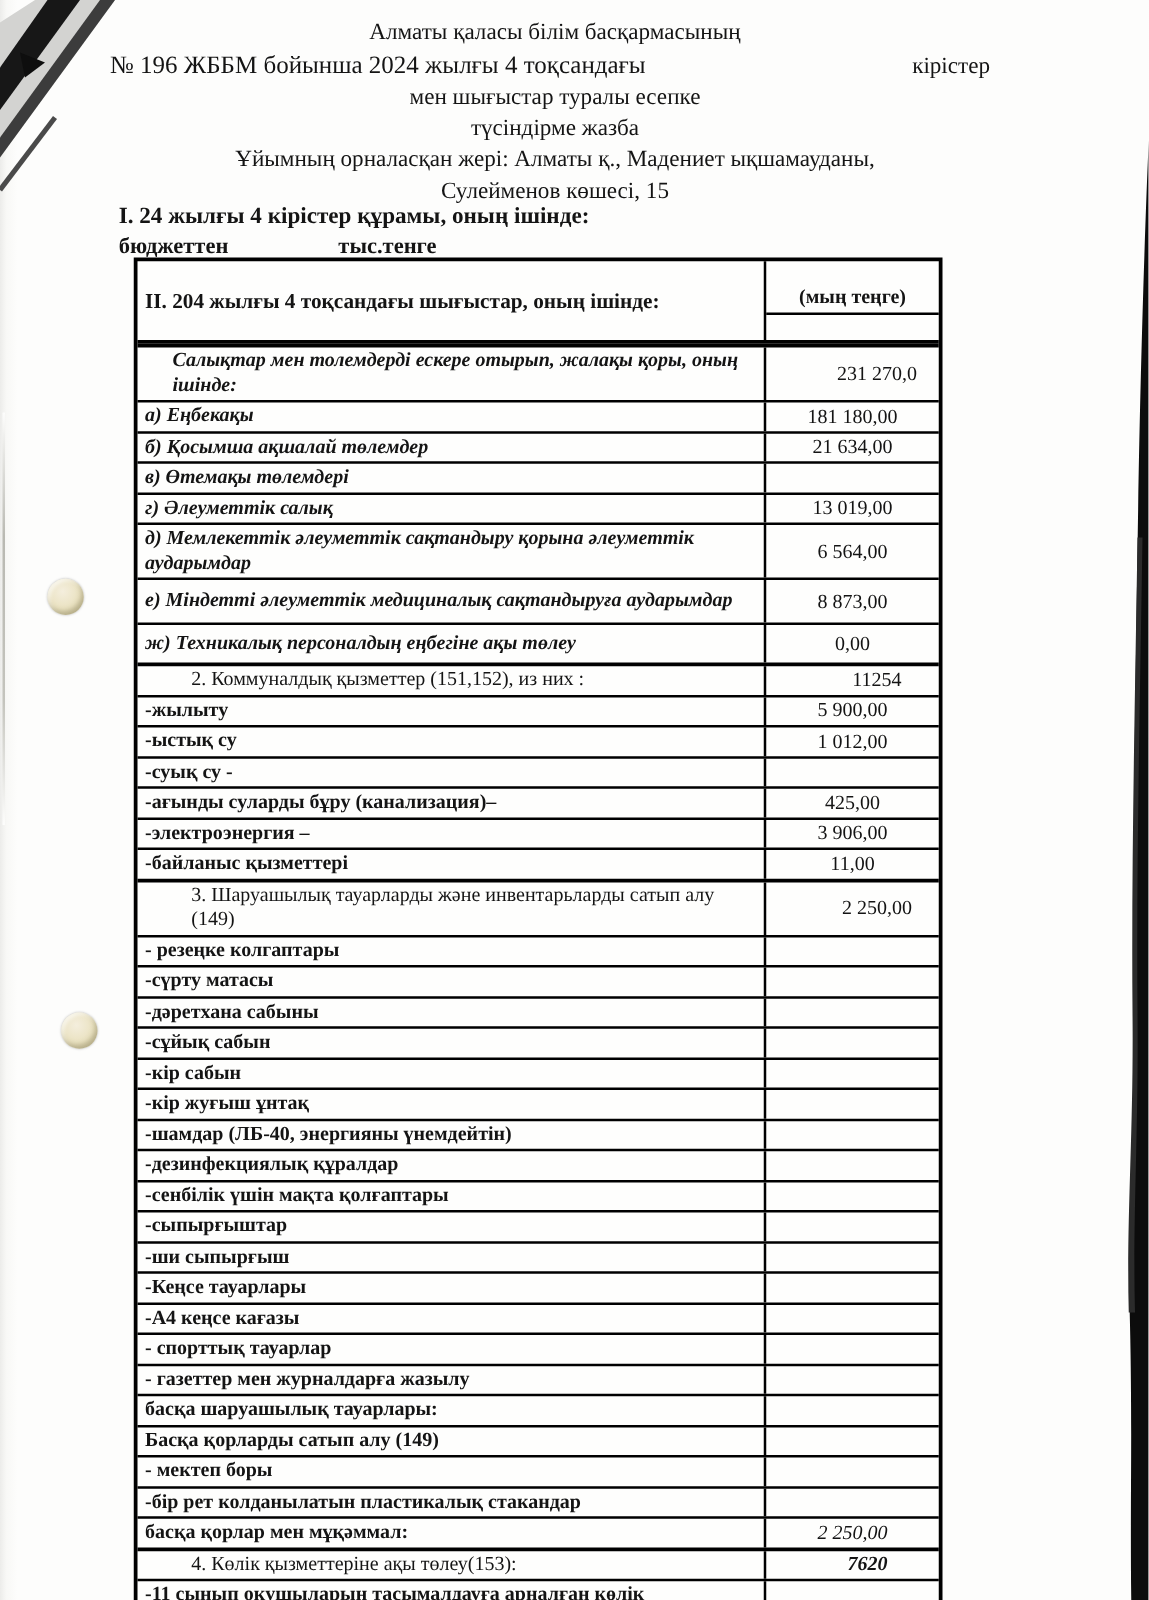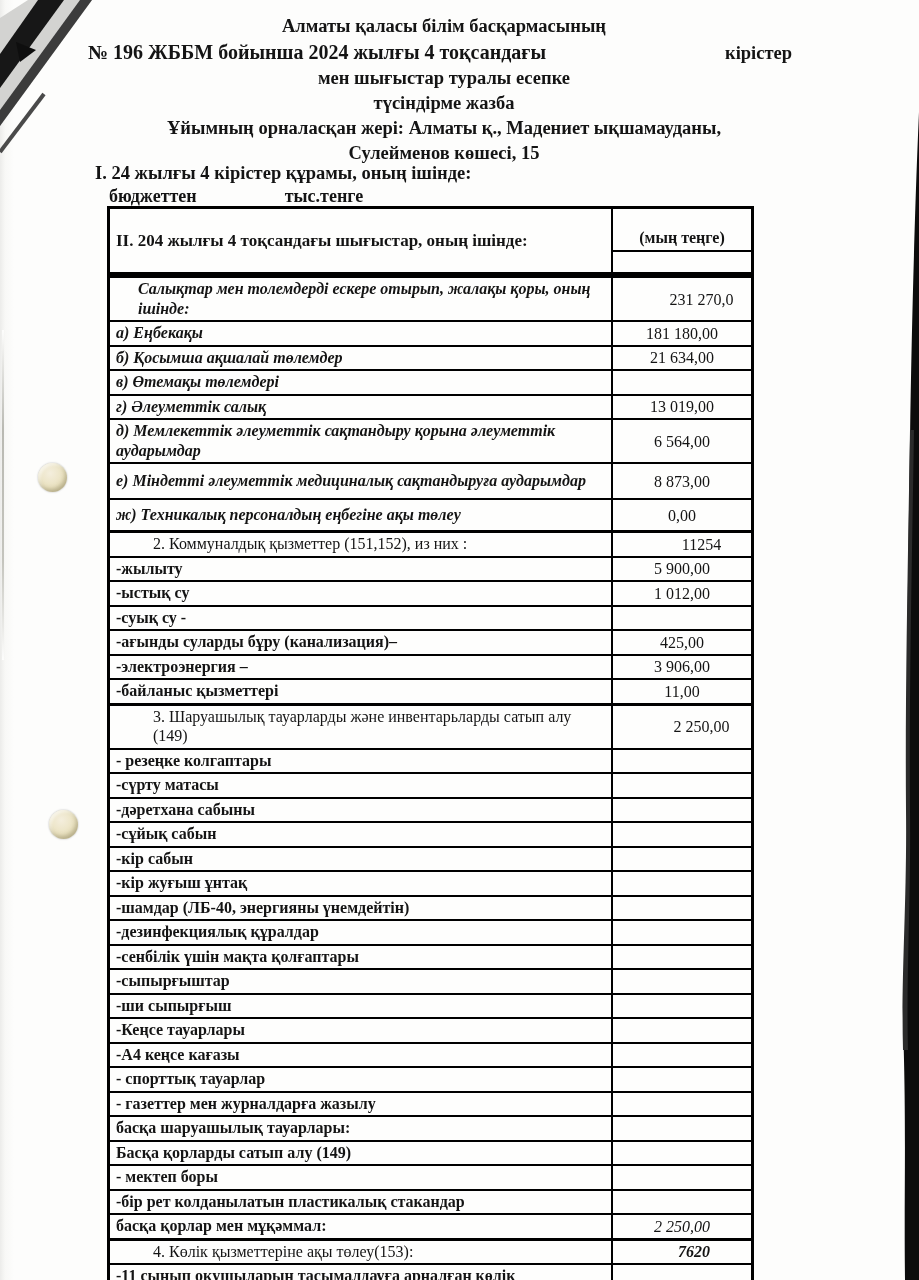--- a/index.html
+++ b/index.html
@@ -15,26 +15,26 @@
   .punch{
     position:absolute;width:29px;height:29px;border-radius:50%;
     background:radial-gradient(circle at 42% 35%, #f4eedd 0%, #eae2c1 55%, #cfc6a0 100%);
     box-shadow:0 0 2px rgba(0,0,0,.30), inset -2px -3px 4px rgba(115,105,65,.35), inset 2px 2px 3px rgba(255,255,255,.6);
   }
   #punch-1{left:38px;top:463px;}
   #punch-2{left:49px;top:810px;}
   #left-edge-line{left:2px;top:330px;width:2px;height:330px;background:linear-gradient(#fdfdfc,#b9b9b2 30%,#c4c4bd 70%,#fdfdfc);}
 
   
-  .doc-head{position:absolute;left:88px;top:14px;width:712px;font-weight:bold;}
+  .doc-head{position:absolute;left:88px;top:14px;width:712px;font-weight:normal;}
   .hl{text-align:center;font-size:18.5px;line-height:25px;}
   .hl2{display:flex;justify-content:space-between;align-items:baseline;font-size:20px;line-height:26px;text-align:left;}
   .hl2 .r{font-size:18.5px;padding-right:8px;}
   .sec1{position:absolute;left:95px;top:163px;font-weight:bold;font-size:18.5px;}
-  .budget-line{position:absolute;left:109px;top:186px;font-weight:bold;font-size:18px;display:flex;gap:88px;}
+  .budget-line{position:absolute;left:95px;top:186px;font-weight:bold;font-size:18px;display:flex;gap:88px;}
 
   
   .tbl{
     position:absolute;left:107px;top:206px;width:641px;
     border:3px solid #000;background:#fefefd;font-size:16px;
   }
   .thead{display:flex;border-bottom:3px solid #000;min-height:50px;}
   .thead .tl{flex:1;display:flex;align-items:center;padding:2px 6px;font-weight:bold;font-size:17px;line-height:20px;}
   .vcol{width:140px;border-left:2px solid #000;display:flex;flex-direction:column;box-sizing:border-box;}
   .vtop{border-bottom:2px solid #000;text-align:center;font-weight:bold;font-size:16px;padding:20px 2px 3px;}

